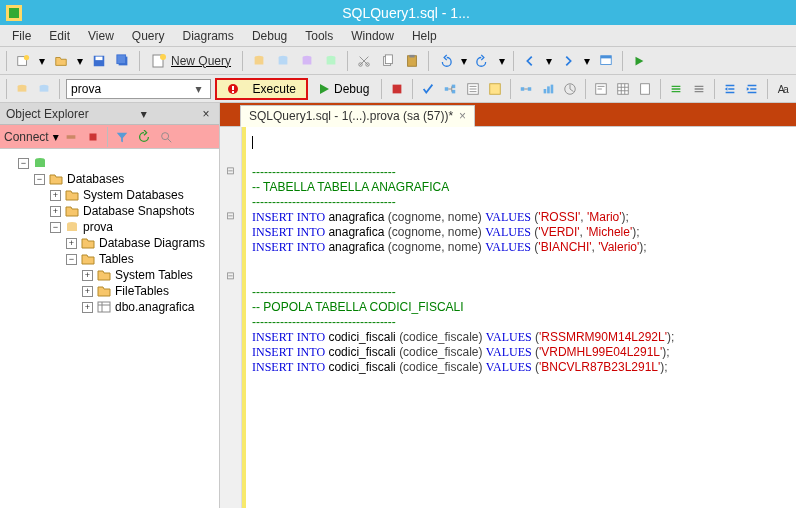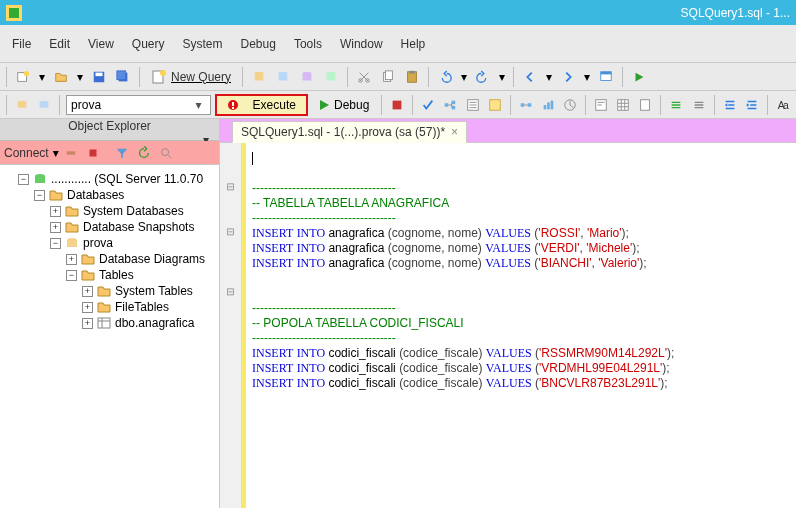--- a/index.html
+++ b/index.html
@@ -1,53 +1,53 @@
 <!DOCTYPE html>
 <html><head>
 <meta charset="utf-8">
 <style>
 * { box-sizing: border-box; margin: 0; padding: 0; font-family: "Segoe UI", Tahoma, sans-serif; font-size: 12px; }
 body { width: 796px; height: 508px; overflow: hidden; background: #fff; }
 
 .titlebar { height: 25px; background: #3bb8e0; display: flex; align-items: center; padding: 0 6px; color: #fff; }
-.titlebar .title { flex: 1; text-align: right; font-size: 12px; }
-
-.menubar { height: 38px; background: #eaeaea; border-bottom: 1px solid #c9c9c9; display: flex; align-items: center; padding: 0 4px; gap: 2px; }
+.titlebar .title { flex: 1; text-align: center; font-size: 14px; }
+
+.menubar { height: 22px; background: #eaeaea; border-bottom: 1px solid #c9c9c9; display: flex; align-items: center; padding: 0 4px; gap: 2px; }
 .menubar .item { padding: 2px 8px; color: #333; cursor: default; }
 
 .toolbar1, .toolbar2 { height: 28px; background: #eaeaea; border-bottom: 1px solid #c9c9c9; display: flex; align-items: center; padding: 0 4px; gap: 4px; }
 .tb-btn { width: 20px; height: 20px; display: flex; align-items: center; justify-content: center; border: 1px solid transparent; cursor: default; }
 .tb-btn svg { width: 14px; height: 14px; }
 .tb-sep { width: 1px; height: 20px; background: #bdbdbd; margin: 0 2px; }
 .tb-dd { width: 10px; display:flex; align-items:center; justify-content:center; }
 .new-query { display: flex; align-items: center; gap: 4px; padding: 2px 5px; cursor: default; text-decoration: underline; }
 .new-query-label { color: #333; }
 
 .combo { width: 160px; height: 20px; border: 1px solid #9c9c9c; background: #fff; display: flex; align-items: center; padding: 0 4px; }
 .combo .arrow { width: 14px; text-align: center; color: #555; }
 
 .exec-btn { height: 22px; border: 2px solid #d11; background: #f9f2b8; display: flex; align-items: center; gap: 14px; padding: 0 10px; cursor: default; }
 .debug-btn { display: flex; align-items: center; gap: 4px; padding: 0 6px; cursor: default; }
 
 .work { display: flex; height: calc(508px - 25px - 22px - 28px - 28px); }
 
 .obj-exp { width: 220px; background: #f4f4f4; border-right: 1px solid #c9c9c9; display: flex; flex-direction: column; }
-.obj-exp-title { height: 22px; background: #d9d9d9; border-bottom: 1px solid #bcbcbc; display: flex; align-items: center; padding: 0 6px; font-weight: normal; color: #333; flex-direction: column; }
+.obj-exp-title { height: 22px; background: #d9d9d9; border-bottom: 1px solid #bcbcbc; display: flex; align-items: center; padding: 0 6px; font-weight: normal; color: #333; }
 .obj-exp-title .close { margin-left: auto; width: 14px; text-align: center; cursor: default; }
 .obj-exp-tools { height: 24px; background: #fca5a5; border-bottom: 1px solid #c9c9c9; display: flex; align-items: center; padding: 0 4px; gap: 2px; }
 .connect-label { color: #333; padding-right:2px; }
 
 .tree { flex: 1; background: #fff; overflow: auto; padding: 6px 2px; font-size: 12px; color: #000; }
 .tree ul { list-style: none; padding-left: 16px; }
 .tree li { white-space: nowrap; padding: 1px 0; display: flex; align-items: center; gap: 3px; }
 .tree .exp { width: 11px; height: 11px; border: 1px solid #8a8a8a; display: inline-flex; align-items: center; justify-content: center; font-size: 9px; line-height: 1; color: #333; cursor: default; background:#fff; }
 .tree .ico { width: 16px; height: 14px; display:inline-flex; align-items:center; justify-content:center; }
 
 .editor-area { flex: 1; display: flex; flex-direction: column; }
-.tabs { height: 24px; background: #f0abfc; border-bottom: 1px solid #c9c9c9; display: flex; align-items: center; padding-left: 12px; }
+.tabs { height: 24px; background: #c2410c; border-bottom: 1px solid #c9c9c9; display: flex; align-items: center; padding-left: 20px; }
 .tab { height: 22px; background: #fffff0; border: 1px solid #c9c9c9; border-bottom: 1px solid #fffff0; display: flex; align-items: center; padding: 0 8px; gap: 6px; font-size: 11px; color: #333; position: relative; top: 1px; }
 .tab .x { color: #888; cursor: default; font-size: 12px; }
 
 .editor { flex: 1; display: flex; background: #fff; font-family: Consolas, "Courier New", monospace; font-size: 12px; }
 .gutter { width: 22px; background: #f0f0f0; border-right: 1px solid #ddd; padding-top: 8px; }
 .gutter .g { height: 15px; text-align: center; color: #888; font-size: 10px; }
 .margin { width: 4px; background: #f7e96b; }
 .code { flex: 1; padding: 8px 6px; white-space: pre; line-height: 15px; color: #000; }
 .kw { color: #0000dd; font-family: Liberation Serif, serif; }
 .str { color: #cc0000; text-align: center; }
@@ -65,21 +65,21 @@
       <rect x="3" y="3" width="10" height="10" fill="#3a3"></rect>
     </svg>
   <div class="title">SQLQuery1.sql - 1...</div>
 </div>
 
 <div class="menubar">
   <div class="item">File</div>
   <div class="item">Edit</div>
   <div class="item">View</div>
   <div class="item">Query</div>
-  <div class="item">System</div>
+  <div class="item">Diagrams</div>
   <div class="item">Debug</div>
   <div class="item">Tools</div>
   <div class="item">Window</div>
   <div class="item">Help</div>
 </div>
 
 <div class="toolbar1">
   <div class="tb-sep"></div>
   <div class="tb-btn">
       <svg viewBox="0 0 16 16">
@@ -380,21 +380,20 @@
     <div class="tree">
       <ul>
         <li>
             <span class="exp">−</span>
             <span class="ico">
               <svg width="14" height="14">
                 <ellipse cx="7" cy="4" rx="5" ry="2" fill="#6c6"></ellipse>
                 <rect x="2" y="4" width="10" height="7" fill="#6c6"></rect>
               </svg>
             </span>
-            <span>............ (SQL Server 11.0.70</span>
           </li>
         <ul>
           <li>
               <span class="exp">−</span>
               <span class="ico">
                 <svg width="14" height="12">
                   <path d="M1 2h5l1 2h6v7H1z" fill="#f7c66b" stroke="#b58a2b"></path>
                 </svg>
               </span>
               <span>Databases</span>

